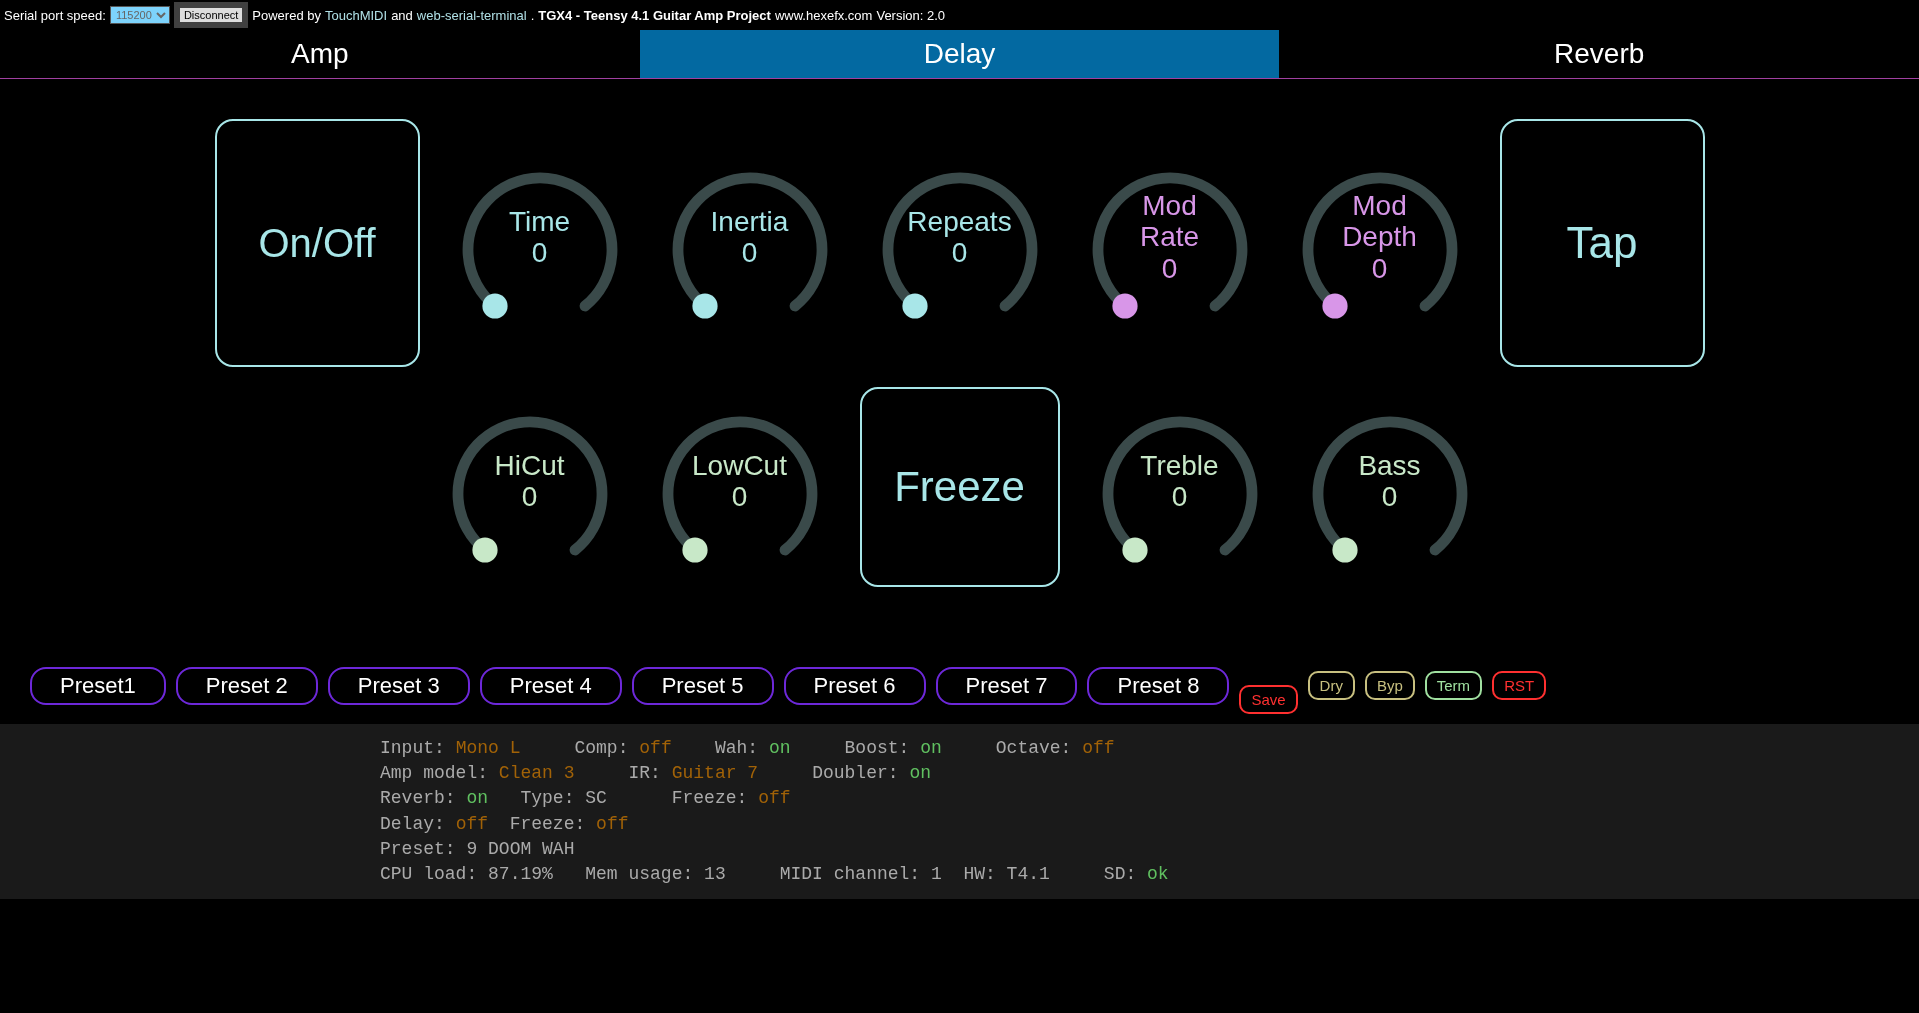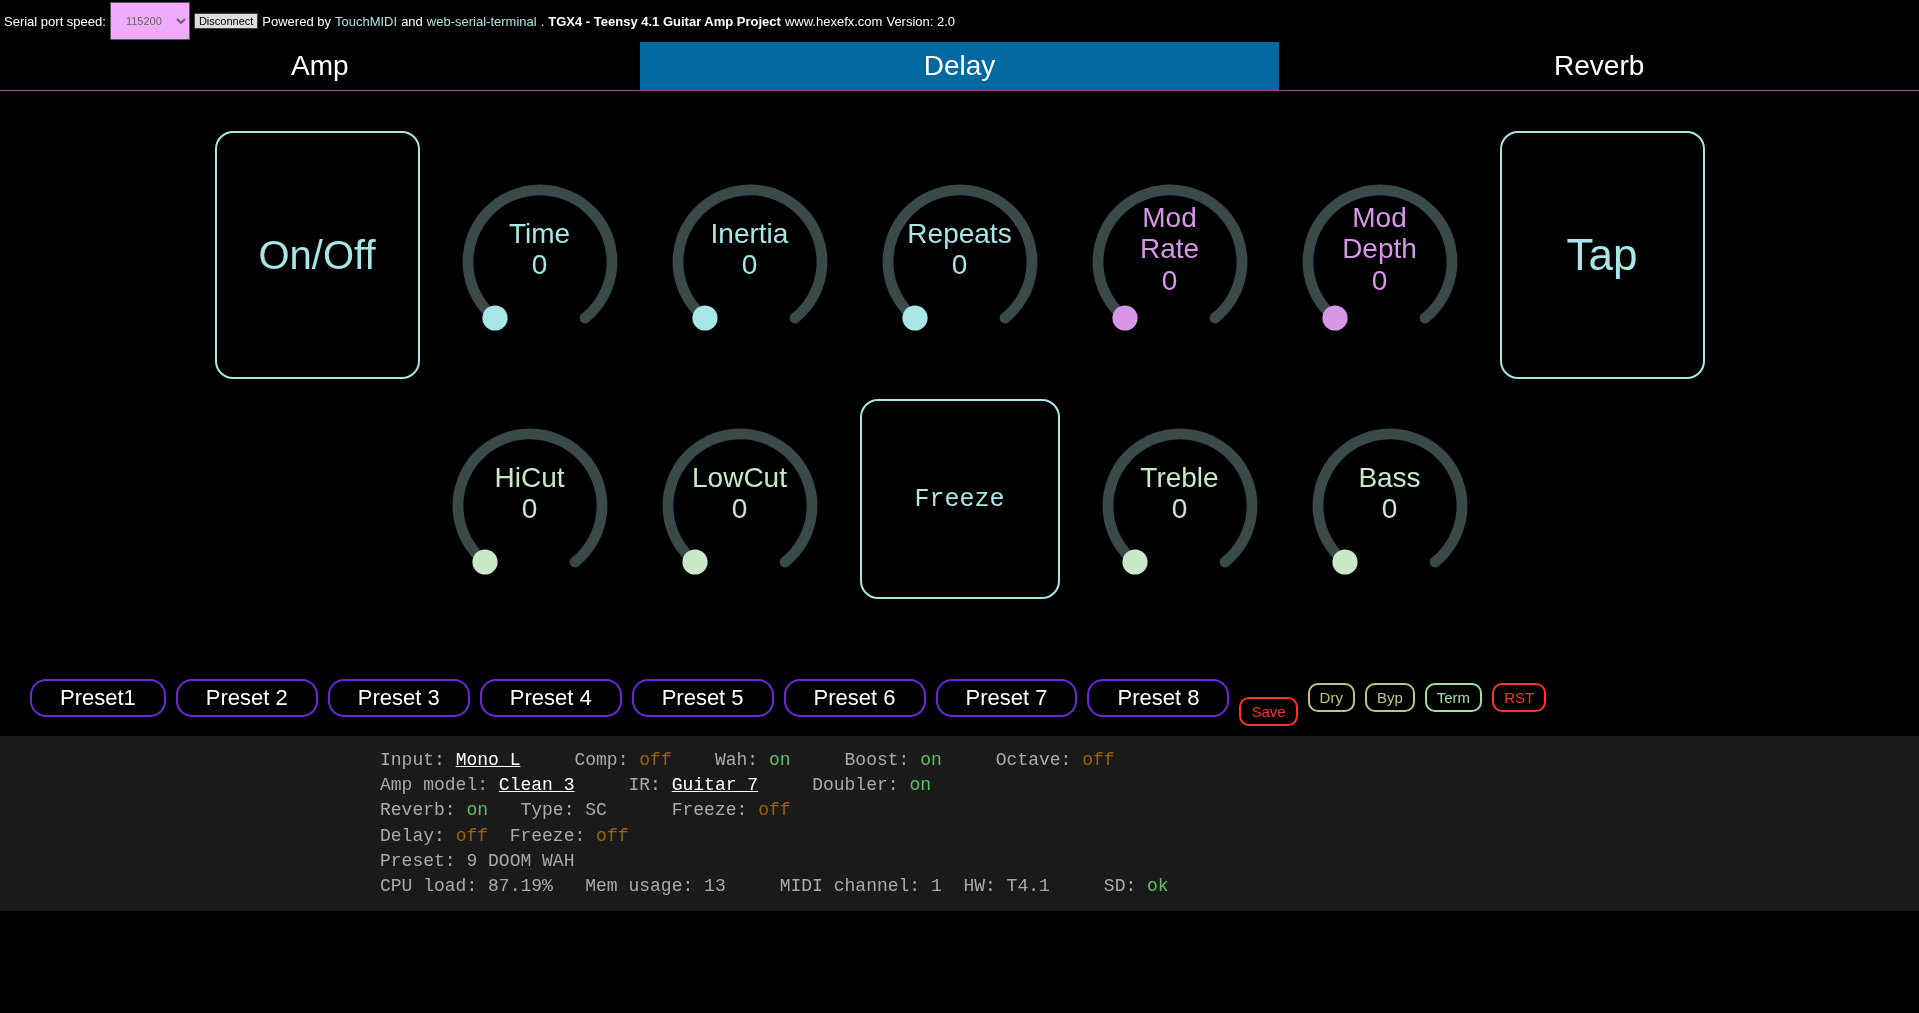--- a/index.html
+++ b/index.html
@@ -1,46 +1,46 @@
 <!DOCTYPE html>
 <html><head>
 <meta charset="utf-8">
 <style>
 * { margin: 0; padding: 0; box-sizing: border-box; }
 body { background: #000; color: #fff; font-family: Arial, sans-serif; width: 1919px; height: 1013px; overflow: hidden; }
 .header { display: flex; align-items: center; padding: 2px 4px; font-size: 13px; gap: 4px; }
-.header select { background: #f0abfc; color: #666; border: 1px solid #555; font-size: 11px; padding: 11px; }
-.header button { background: #ddd; border: 1px solid #404040; font-size: 11px; padding: 1px 4px; cursor: pointer; }
+.header select { background: #7dd3fc; color: #666; border: 1px solid #555; font-size: 11px; padding: 1px; }
+.header button { background: #ddd; border: 6px solid #404040; font-size: 11px; padding: 1px 4px; cursor: pointer; }
 .header .link { color: #b0e0e6; }
 .header .bold { font-weight: bold; }
 .tabs { display: flex; border-bottom: 1px solid #a040a0; }
 .tab { flex: 1; text-align: center; padding: 8px 0; font-size: 28px; color: #fff; cursor: pointer; }
 .tab.active { background: #0369a1; }
 .main { padding: 40px 20px 20px 20px; }
 .row { display: flex; justify-content: center; align-items: center; gap: 30px; margin-bottom: 20px; }
 .bigbtn { width: 205px; height: 248px; border: 2px solid #a8e6e8; border-radius: 18px; display: flex; align-items: center; justify-content: center; font-size: 40px; color: #a8e6e8; cursor: pointer; }
 .bigbtn.tap { font-size: 44px; }
-.bigbtn.freeze { width: 200px; height: 200px; font-size: 25px; font-family: Liberation Mono, monospace; }
+.bigbtn.freeze { width: 200px; height: 200px; font-size: 42px; }
 .knob { position: relative; width: 180px; height: 180px; display: flex; flex-direction: column; align-items: center; justify-content: center; cursor: pointer; }
 .knob svg { position: absolute; top: 0; left: 0; width: 100%; height: 100%; }
 .knob-label { font-size: 28px; text-align: center; line-height: 1.1; z-index: 1; margin-top: -10px; }
 .knob-val { font-size: 28px; z-index: 1; }
 .knob.blue .knob-label, .knob.blue .knob-val { color: #a8e6e8; }
 .knob.pink .knob-label, .knob.pink .knob-val { color: #d896e8; }
 .knob.green .knob-label, .knob.green .knob-val { color: #c8e8c8; }
 .presets { display: flex; gap: 10px; padding: 30px 30px 10px 30px; align-items: center; }
 .preset { border: 2px solid #6d28d9; border-radius: 16px; padding: 4px 28px; font-size: 22px; color: #fff; cursor: pointer; }
 .smallbtn { border: 2px solid; border-radius: 10px; padding: 4px 10px; font-size: 15px; cursor: pointer; }
 .smallbtn.save { color: #ff3030; border-color: #ff3030; margin-top: 28px; }
 .smallbtn.dry, .smallbtn.byp { color: #c8c080; border-color: #c8c080; }
 .smallbtn.term { color: #a0e0a0; border-color: #a0e0a0; }
 .smallbtn.rst { color: #ff3030; border-color: #ff3030; }
 .terminal { background: #1a1a1a; padding: 12px 0 12px 380px; font-family: 'Courier New', monospace; font-size: 18px; line-height: 1.4; }
 .t-lbl { color: #aaa; }
-.t-yel { color: #ffffff; text-decoration: underline; }
+.t-yel { color: #a16207; }
 .t-red { color: #a16207; }
 .t-grn { color: #60c060; }
 </style>
 </head>
 <body>
 
 <div class="header">
   <span>Serial port speed:</span>
   <select><option>115200</option></select>
   <button>Disconnect</button>

